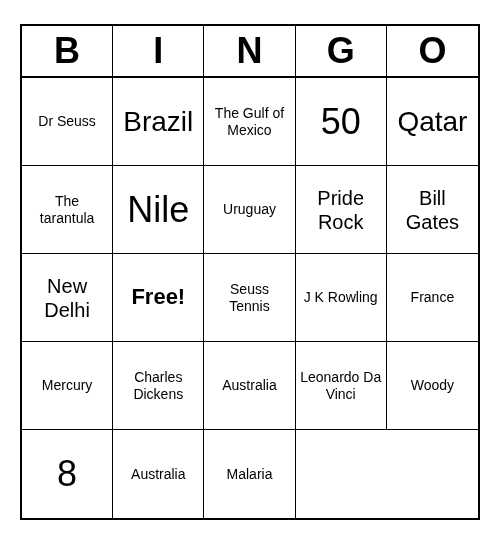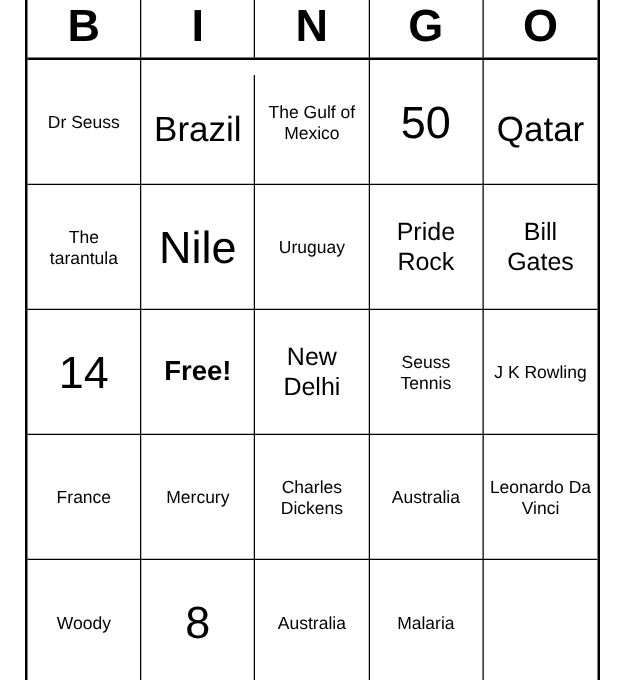--- a/index.html
+++ b/index.html
@@ -64,21 +64,20 @@
       border-right: none;
     }
 
     .bingo-cell:nth-child(n+21) {
       border-bottom: none;
     }
 
     .bingo-cell.large-text {
       font-size: 28px;
       font-weight: normal;
-      margin-top: 12px;
     }
 
     .bingo-cell.xl-text {
       font-size: 36px;
       font-weight: normal;
     }
 
     .bingo-cell.medium-text {
       font-size: 20px;
       font-weight: normal;
@@ -104,23 +103,22 @@
   <div class="bingo-cell">Dr Seuss</div>
       <div class="bingo-cell large-text">Brazil</div>
       <div class="bingo-cell">The Gulf of Mexico</div>
       <div class="bingo-cell xl-text">50</div>
       <div class="bingo-cell large-text">Qatar</div>
       <div class="bingo-cell">The tarantula</div>
       <div class="bingo-cell xl-text">Nile</div>
       <div class="bingo-cell">Uruguay</div>
       <div class="bingo-cell medium-text">Pride Rock</div>
       <div class="bingo-cell medium-text">Bill Gates</div>
-      <div class="bingo-cell xl-text">14</div>
+      <div class="bingo-cell medium-text">New Delhi</div>
       <div class="bingo-cell free-cell">Free!</div>
-      <div class="bingo-cell medium-text">New Delhi</div>
       <div class="bingo-cell">Seuss Tennis</div>
       <div class="bingo-cell">J K Rowling</div>
       <div class="bingo-cell">France</div>
       <div class="bingo-cell">Mercury</div>
       <div class="bingo-cell">Charles Dickens</div>
       <div class="bingo-cell">Australia</div>
       <div class="bingo-cell">Leonardo Da Vinci</div>
       <div class="bingo-cell">Woody</div>
       <div class="bingo-cell xl-text">8</div>
       <div class="bingo-cell">Australia</div>

